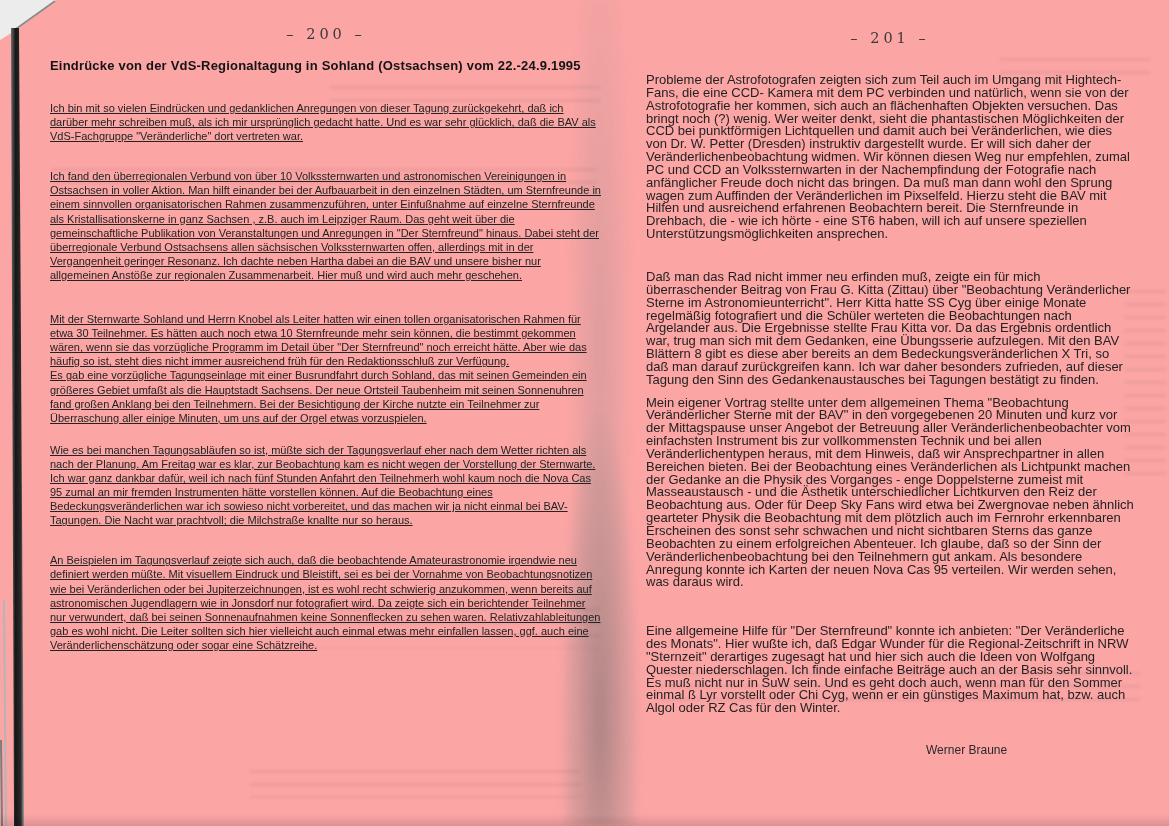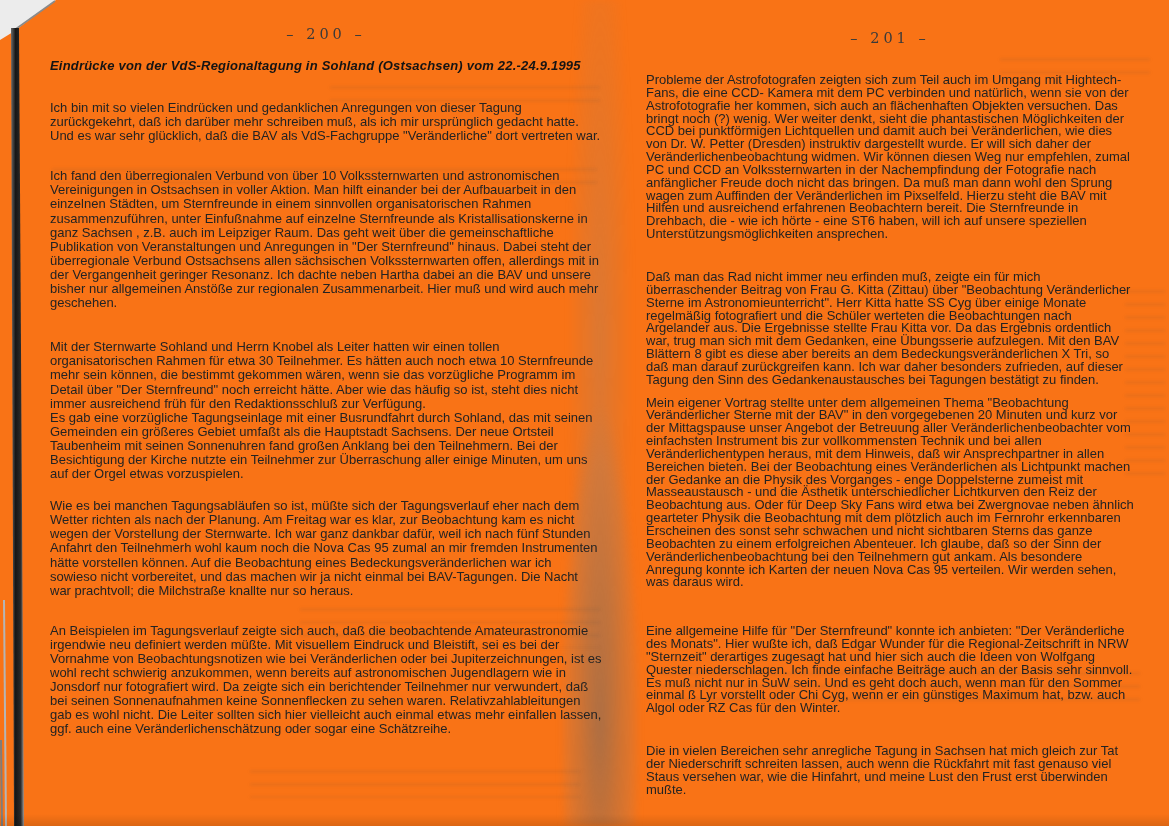--- a/index.html
+++ b/index.html
@@ -1,19 +1,19 @@
 <!DOCTYPE html>
 <html><head>
 <meta charset="utf-8">
 <style>
   html,body{margin:0;padding:0;background:#ffffff;}
   .scan{
     position:relative;
     width:1169px;height:826px;
-    background:#f97316;
+    background:#fca5a5;
     overflow:hidden;
     font-family:"Liberation Sans", sans-serif;
     color:#232323;
   }
   
   .left-edge{position:absolute;left:0;top:0;}
   .gutter{
     position:absolute;left:544px;top:0;width:112px;height:826px;
     background:
       radial-gradient(52px 420px at 50% 88%, rgba(105,105,105,0.50), rgba(130,130,130,0.18) 62%, transparent 78%),
@@ -43,23 +43,23 @@
   .pageno{
     text-align:center;
     font-family:"DejaVu Serif", serif;
     font-size:14.5px;color:#3a3a3a;letter-spacing:4px;
   }
   .page-left .pageno{margin-top:26px;}
   .page-right .pageno{margin-top:30px;}
   .title{
     margin:16px 0 0 0;
     font-size:13px;font-weight:bold;color:#141414;
-    letter-spacing:0.2px;white-space:nowrap;font-style:italic;
+    letter-spacing:0.2px;white-space:nowrap;
   }
-  .page-left p{font-size:13px;line-height:14.1px;}
+  .page-left p{font-size:11px;line-height:14.1px;text-decoration:underline;}
   .page-right p{font-size:13px;line-height:12.85px;}
   p{margin:0;text-align:left;}
   .mt0{margin-top:0!important;} .mt10{margin-top:10px!important;}
   .mt18{margin-top:18px!important;} .mt26{margin-top:26px!important;}
   .mt28{margin-top:28px!important;} .mt30{margin-top:30px!important;} .mt36{margin-top:36px!important;}
   .signature{
     margin-top:28px;margin-left:280px;
     font-size:12px;color:#2a2a2a;
   }
 </style>
@@ -104,17 +104,16 @@
     <p class="mt18">Wie es bei manchen Tagungsabläufen so ist, müßte sich der Tagungsverlauf eher nach dem Wetter richten als nach der Planung. Am Freitag war es klar, zur Beobachtung kam es nicht wegen der Vorstellung der Sternwarte. Ich war ganz dankbar dafür, weil ich nach fünf Stunden Anfahrt den Teilnehmerh wohl kaum noch die Nova Cas 95 zumal an mir fremden Instrumenten hätte vorstellen können. Auf die Beobachtung eines Bedeckungsveränderlichen war ich sowieso nicht vorbereitet, und das machen wir ja nicht einmal bei BAV-Tagungen. Die Nacht war prachtvoll; die Milchstraße knallte nur so heraus.</p>
     <p class="mt26">An Beispielen im Tagungsverlauf zeigte sich auch, daß die beobachtende Amateurastronomie irgendwie neu definiert werden müßte. Mit visuellem Eindruck und Bleistift, sei es bei der Vornahme von Beobachtungsnotizen wie bei Veränderlichen oder bei Jupiterzeichnungen, ist es wohl recht schwierig anzukommen, wenn bereits auf astronomischen Jugendlagern wie in Jonsdorf nur fotografiert wird. Da zeigte sich ein berichtender Teilnehmer nur verwundert, daß bei seinen Sonnenaufnahmen keine Sonnenflecken zu sehen waren. Relativzahlableitungen gab es wohl nicht. Die Leiter sollten sich hier vielleicht auch einmal etwas mehr einfallen lassen, ggf. auch eine Veränderlichenschätzung oder sogar eine Schätzreihe.</p>
   </div>
 
   <div class="page page-right">
     <div class="pageno">– 201 –</div>
     <p class="mt28">Probleme der Astrofotografen zeigten sich zum Teil auch im Umgang mit Hightech-Fans, die eine CCD- Kamera mit dem PC verbinden und natürlich, wenn sie von der Astrofotografie her kommen, sich auch an flächenhaften Objekten versuchen. Das bringt noch (?) wenig. Wer weiter denkt, sieht die phantastischen Möglichkeiten der CCD bei punktförmigen Lichtquellen und damit auch bei Veränderlichen, wie dies von Dr. W. Petter (Dresden) instruktiv dargestellt wurde. Er will sich daher der Veränderlichenbeobachtung widmen. Wir können diesen Weg nur empfehlen, zumal PC und CCD an Volkssternwarten in der Nachempfindung der Fotografie nach anfänglicher Freude doch nicht das bringen. Da muß man dann wohl den Sprung wagen zum Auffinden der Veränderlichen im Pixselfeld. Hierzu steht die BAV mit Hilfen und ausreichend erfahrenen Beobachtern bereit. Die Sternfreunde in Drehbach, die - wie ich hörte - eine ST6 haben, will ich auf unsere speziellen Unterstützungsmöglichkeiten ansprechen.</p>
     <p class="mt30">Daß man das Rad nicht immer neu erfinden muß, zeigte ein für mich überraschender Beitrag von Frau G. Kitta (Zittau) über "Beobachtung Veränderlicher Sterne im Astronomieunterricht". Herr Kitta hatte SS Cyg über einige Monate regelmäßig fotografiert und die Schüler werteten die Beobachtungen nach Argelander aus. Die Ergebnisse stellte Frau Kitta vor. Da das Ergebnis ordentlich war, trug man sich mit dem Gedanken, eine Übungsserie aufzulegen. Mit den BAV Blättern 8 gibt es diese aber bereits an dem Bedeckungsveränderlichen X Tri, so daß man darauf zurückgreifen kann. Ich war daher besonders zufrieden, auf dieser Tagung den Sinn des Gedankenaustausches bei Tagungen bestätigt zu finden.</p>
     <p class="mt10">Mein eigener Vortrag stellte unter dem allgemeinen Thema "Beobachtung Veränderlicher Sterne mit der BAV" in den vorgegebenen 20 Minuten und kurz vor der Mittagspause unser Angebot der Betreuung aller Veränderlichenbeobachter vom einfachsten Instrument bis zur vollkommensten Technik und bei allen Veränderlichentypen heraus, mit dem Hinweis, daß wir Ansprechpartner in allen Bereichen bieten. Bei der Beobachtung eines Veränderlichen als Lichtpunkt machen der Gedanke an die Physik des Vorganges - enge Doppelsterne zumeist mit Masseaustausch - und die Ästhetik unterschiedlicher Lichtkurven den Reiz der Beobachtung aus. Oder für Deep Sky Fans wird etwa bei Zwergnovae neben ähnlich gearteter Physik die Beobachtung mit dem plötzlich auch im Fernrohr erkennbaren Erscheinen des sonst sehr schwachen und nicht sichtbaren Sterns das ganze Beobachten zu einem erfolgreichen Abenteuer. Ich glaube, daß so der Sinn der Veränderlichenbeobachtung bei den Teilnehmern gut ankam.  Als besondere Anregung konnte ich Karten der neuen Nova Cas 95 verteilen.  Wir werden sehen, was daraus wird.</p>
     <p class="mt36">Eine allgemeine Hilfe für "Der Sternfreund" konnte ich anbieten: "Der Veränderliche des Monats".  Hier wußte ich, daß Edgar Wunder für die Regional-Zeitschrift in NRW "Sternzeit" derartiges zugesagt hat und hier sich auch die Ideen von Wolfgang Quester niederschlagen. Ich finde einfache Beiträge auch an der Basis sehr sinnvoll. Es muß nicht nur in SuW sein. Und es geht doch auch, wenn man für den Sommer einmal ß Lyr vorstellt oder Chi Cyg, wenn er ein günstiges Maximum hat, bzw. auch  Algol oder RZ Cas für den Winter.</p>
-    <p class="mt30">Die in vielen Bereichen sehr anregliche Tagung in Sachsen hat mich gleich zur Tat der Niederschrift schreiten lassen, auch wenn die Rückfahrt mit fast genauso viel Staus versehen war, wie die Hinfahrt, und meine Lust den Frust erst überwinden mußte.</p>
     <div class="signature">Werner Braune</div>
   </div>
 
 </div>
 
 </body></html>

